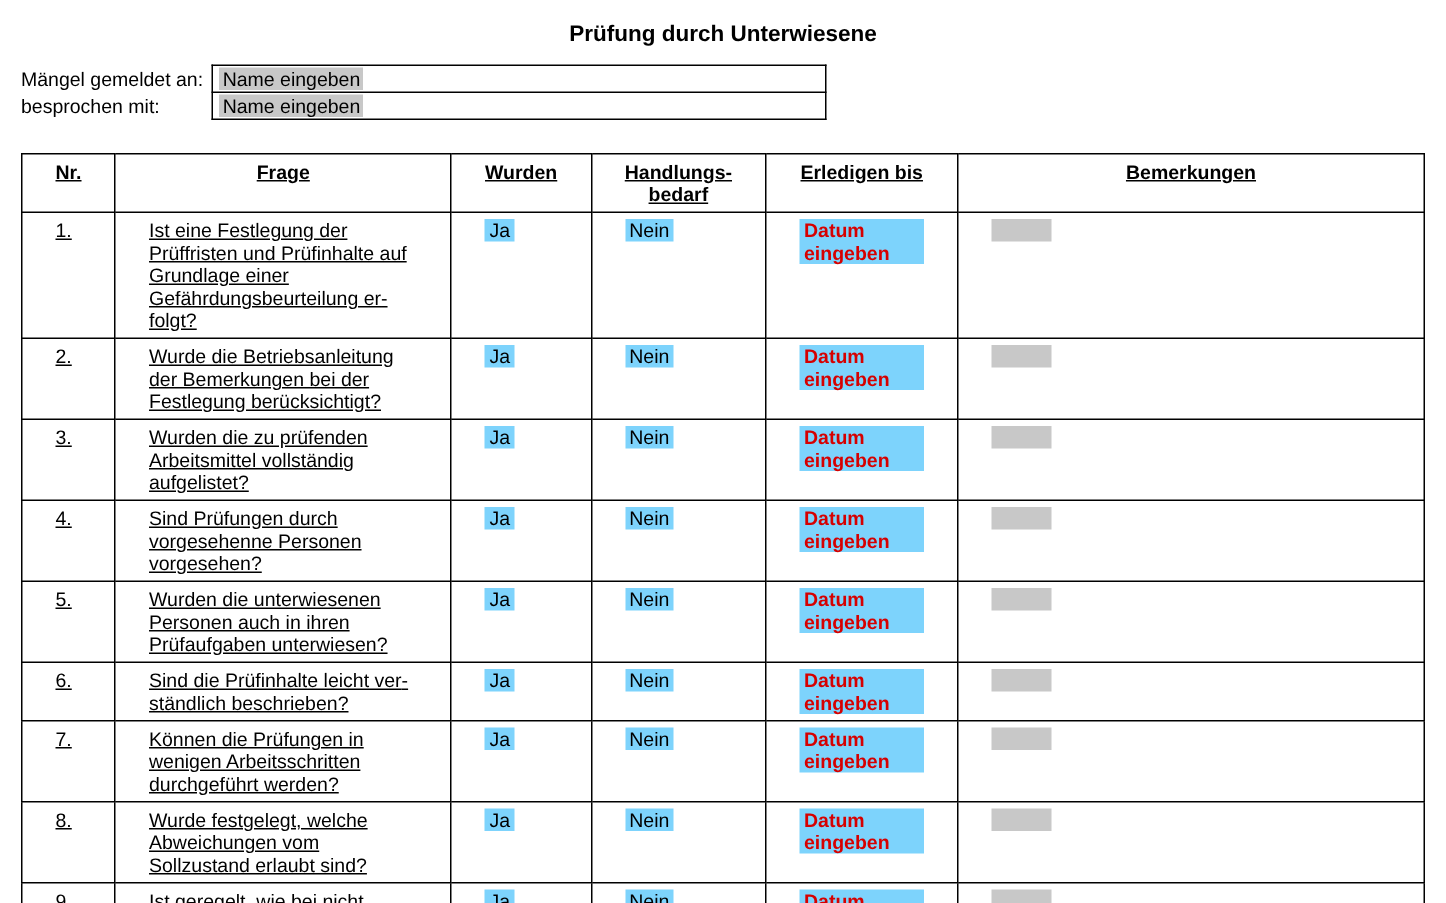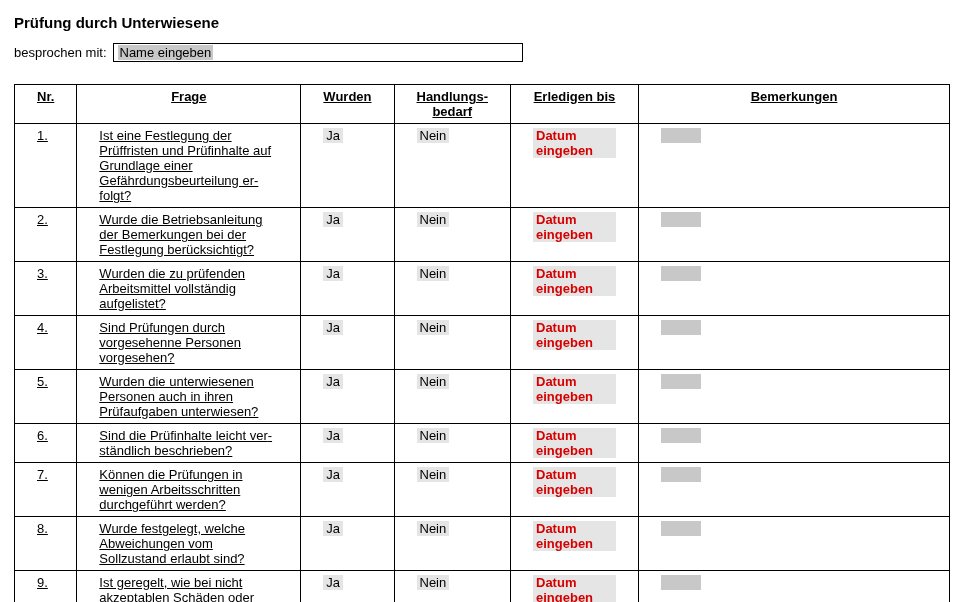--- a/index.html
+++ b/index.html
@@ -6,20 +6,21 @@
     font-family: Arial, Helvetica, sans-serif;
     font-size: 13px;
     color: #000;
     margin: 14px;
     background: #fff;
   }
   h2 {
     font-size: 15px;
     font-weight: bold;
     margin: 0 0 12px 0;
+    text-align: center;
   }
   .meta-table {
     border-collapse: collapse;
     margin-bottom: 22px;
   }
   .meta-table td.label {
     padding: 1px 6px 1px 0;
     white-space: nowrap;
     vertical-align: middle;
   }
@@ -50,39 +51,43 @@
     text-align: center;
   }
   col.c-nr    { width: 42px; }
   col.c-frage { width: 224px; }
   col.c-ant   { width: 62px; }
   col.c-hand  { width: 90px; }
   col.c-erl   { width: 128px; }
   col.c-bem   { width: auto; }
   .nr-cell { text-align: center; }
   .grey-pill {
-    background: #e5e5e5;
+    background: #7dd3fc;
     display: inline-block;
     padding: 0 3px;
   }
   .red { color: #d60000; font-weight: bold; }
   .blank-pill {
     background: #c8c8c8;
     display: inline-block;
     width: 40px;
     height: 15px;
   }
 </style>
 </head>
 <body>
 
 <h2>Prüfung durch Unterwiesene</h2>
 
 <table class="meta-table">
   <tbody id="meta-body">
+      <tr>
+        <td class="label">Mängel gemeldet an:</td>
+        <td class="field"><span class="placeholder">Name eingeben</span></td>
+      </tr>
       <tr>
         <td class="label">besprochen mit:</td>
         <td class="field"><span class="placeholder">Name eingeben</span></td>
       </tr>
     </tbody>
 </table>
 
 <table class="main">
   <colgroup>
     <col class="c-nr">

